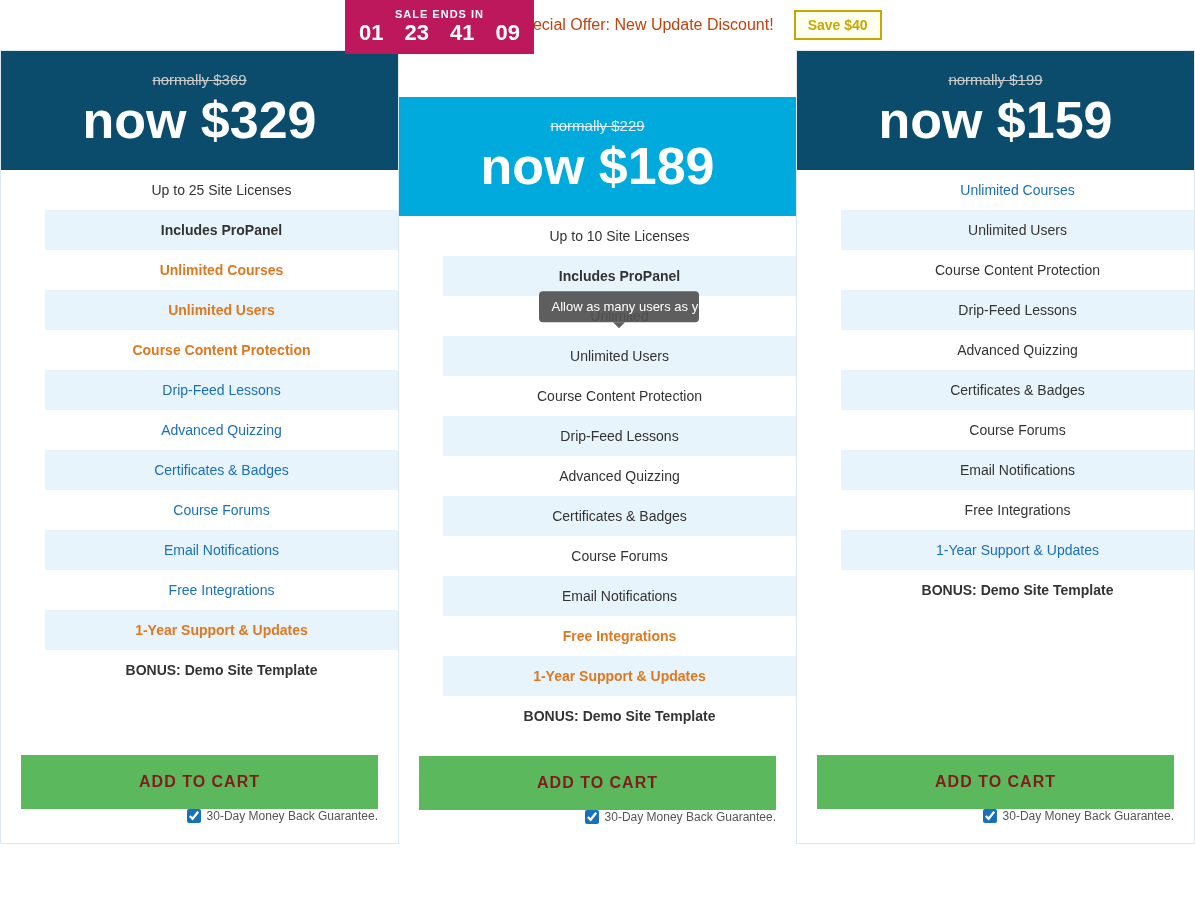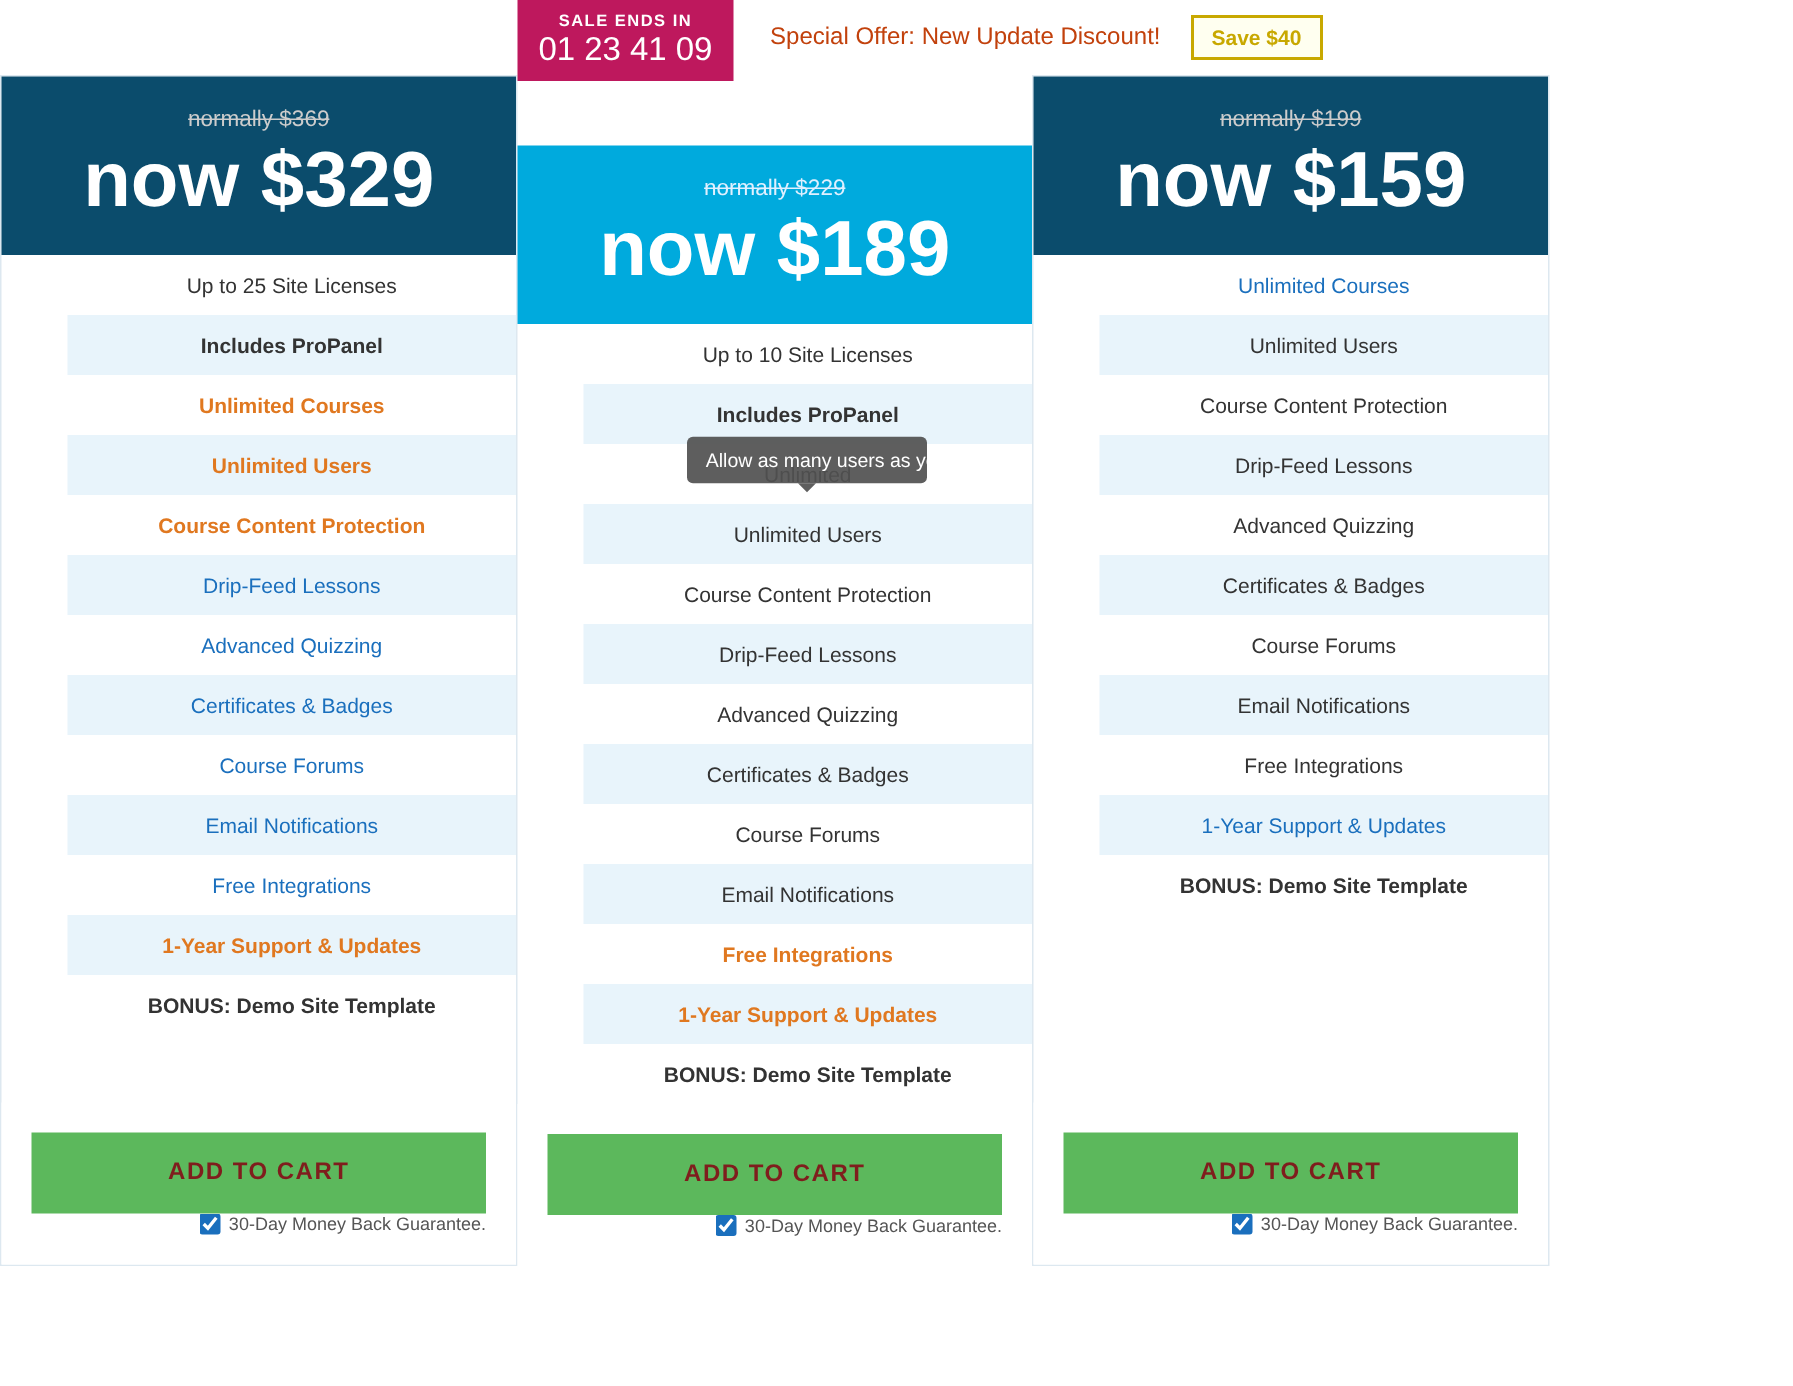--- a/index.html
+++ b/index.html
@@ -22,42 +22,42 @@
       font-size: 13px;
       font-weight: bold;
       text-align: center;
       position: absolute;
       left: 345px;
       top: 0;
     }
     .sale-timer .label { font-size: 11px; letter-spacing: 1px; }
     .timer-digits {
       display: flex;
-      gap: 6px;
+      gap: 21px;
       font-size: 22px;
-      font-weight: normal;
+      font-weight: bold;
     }
     .special-offer {
       font-size: 16px;
       color: #c2410c;
       margin-left: 200px;
     }
     .save-badge {
       border: 2px solid #c8a800;
       color: #c8a800;
       padding: 5px 12px;
       font-size: 14px;
       font-weight: bold;
       background: #fffff0;
     }
 
     
     .pricing-wrapper {
       display: flex;
-      width: 1033px;
+      width: 1195px;
     }
 
     
     .plan {
       flex: 1;
       border: 1px solid #dde8f0;
       display: flex;
       flex-direction: column;
     }
     .plan.featured {

